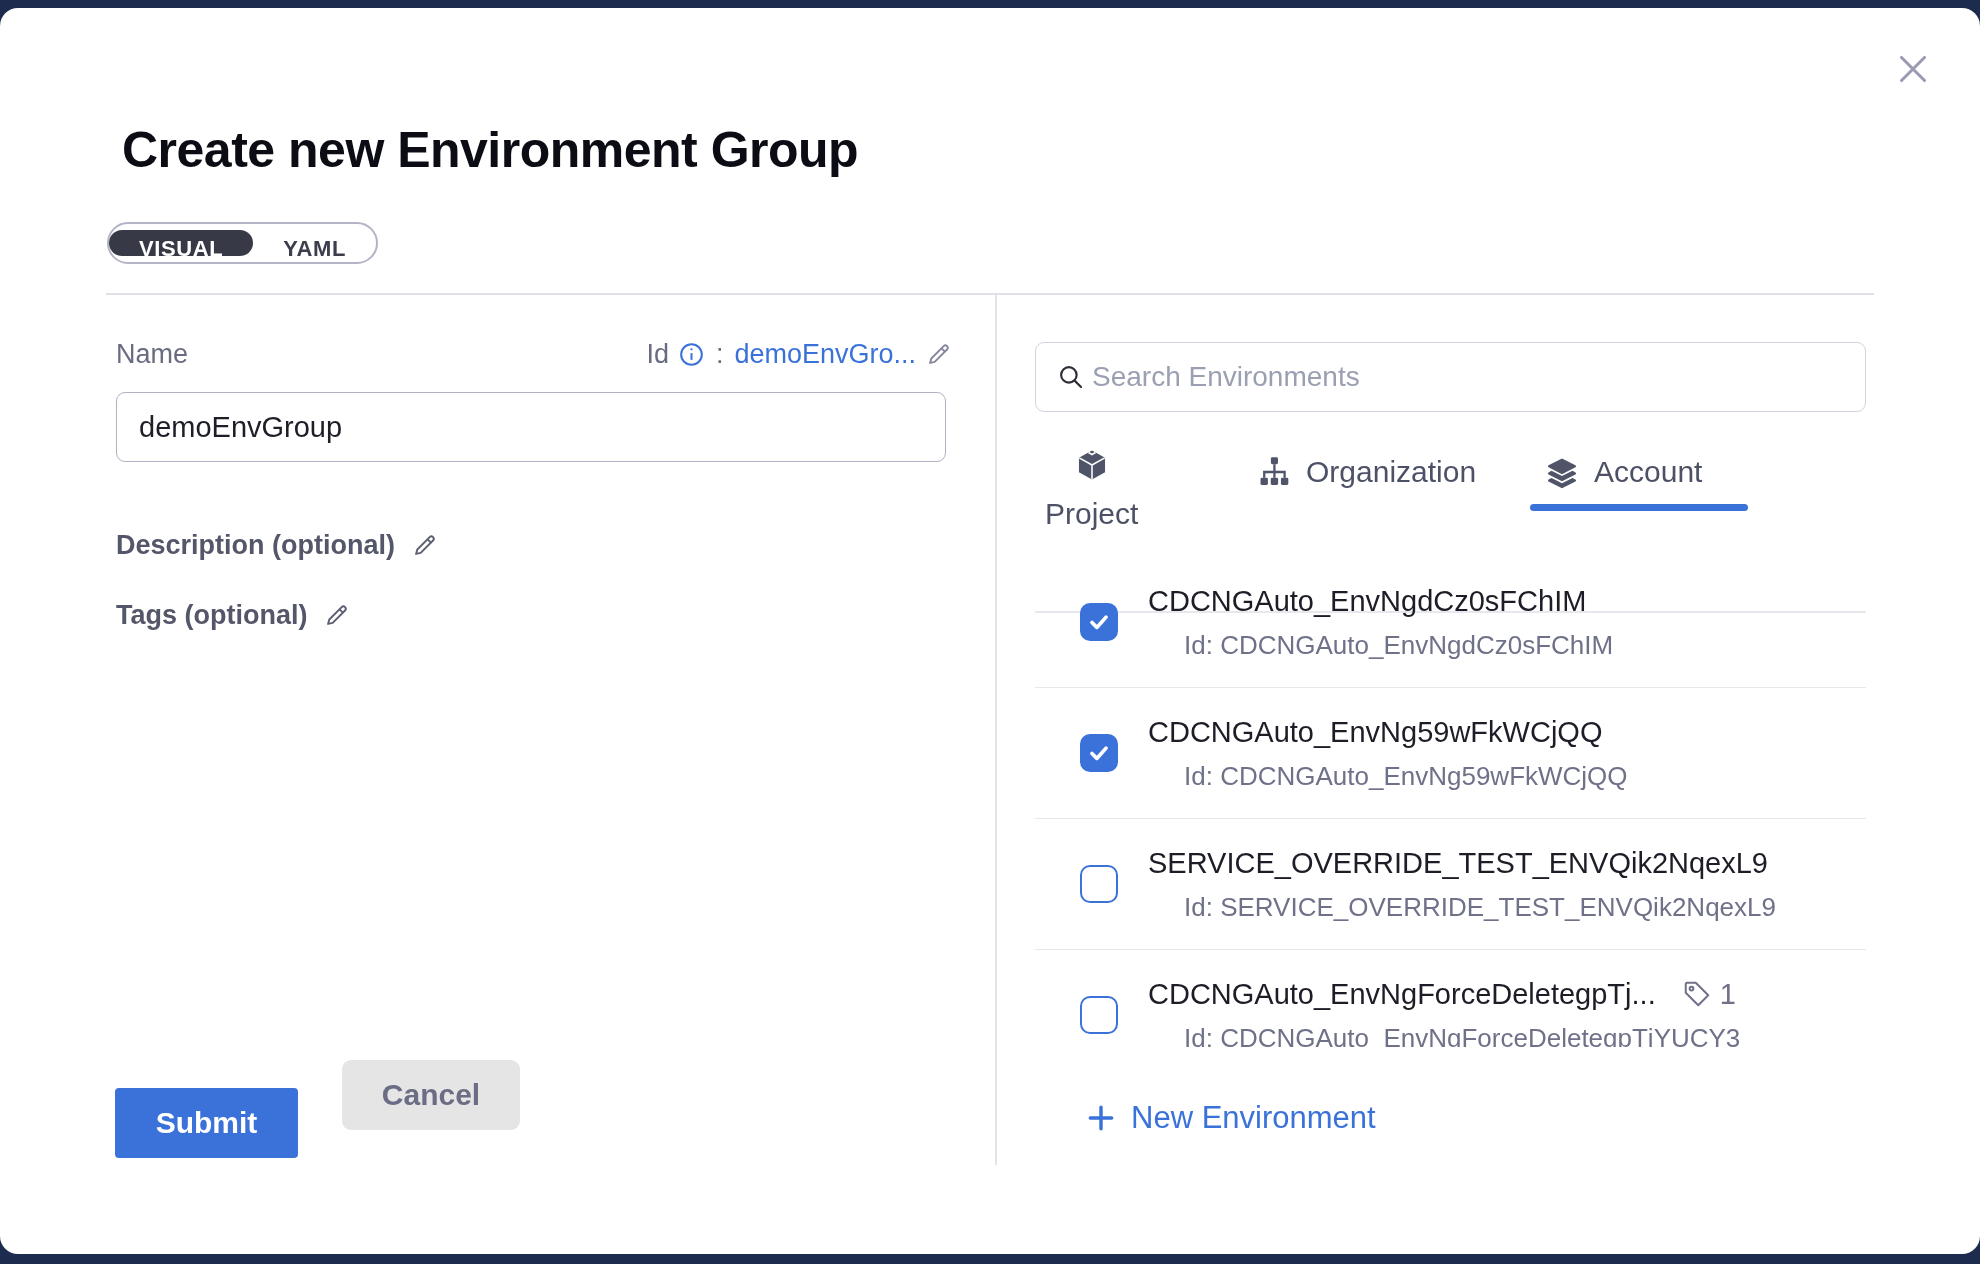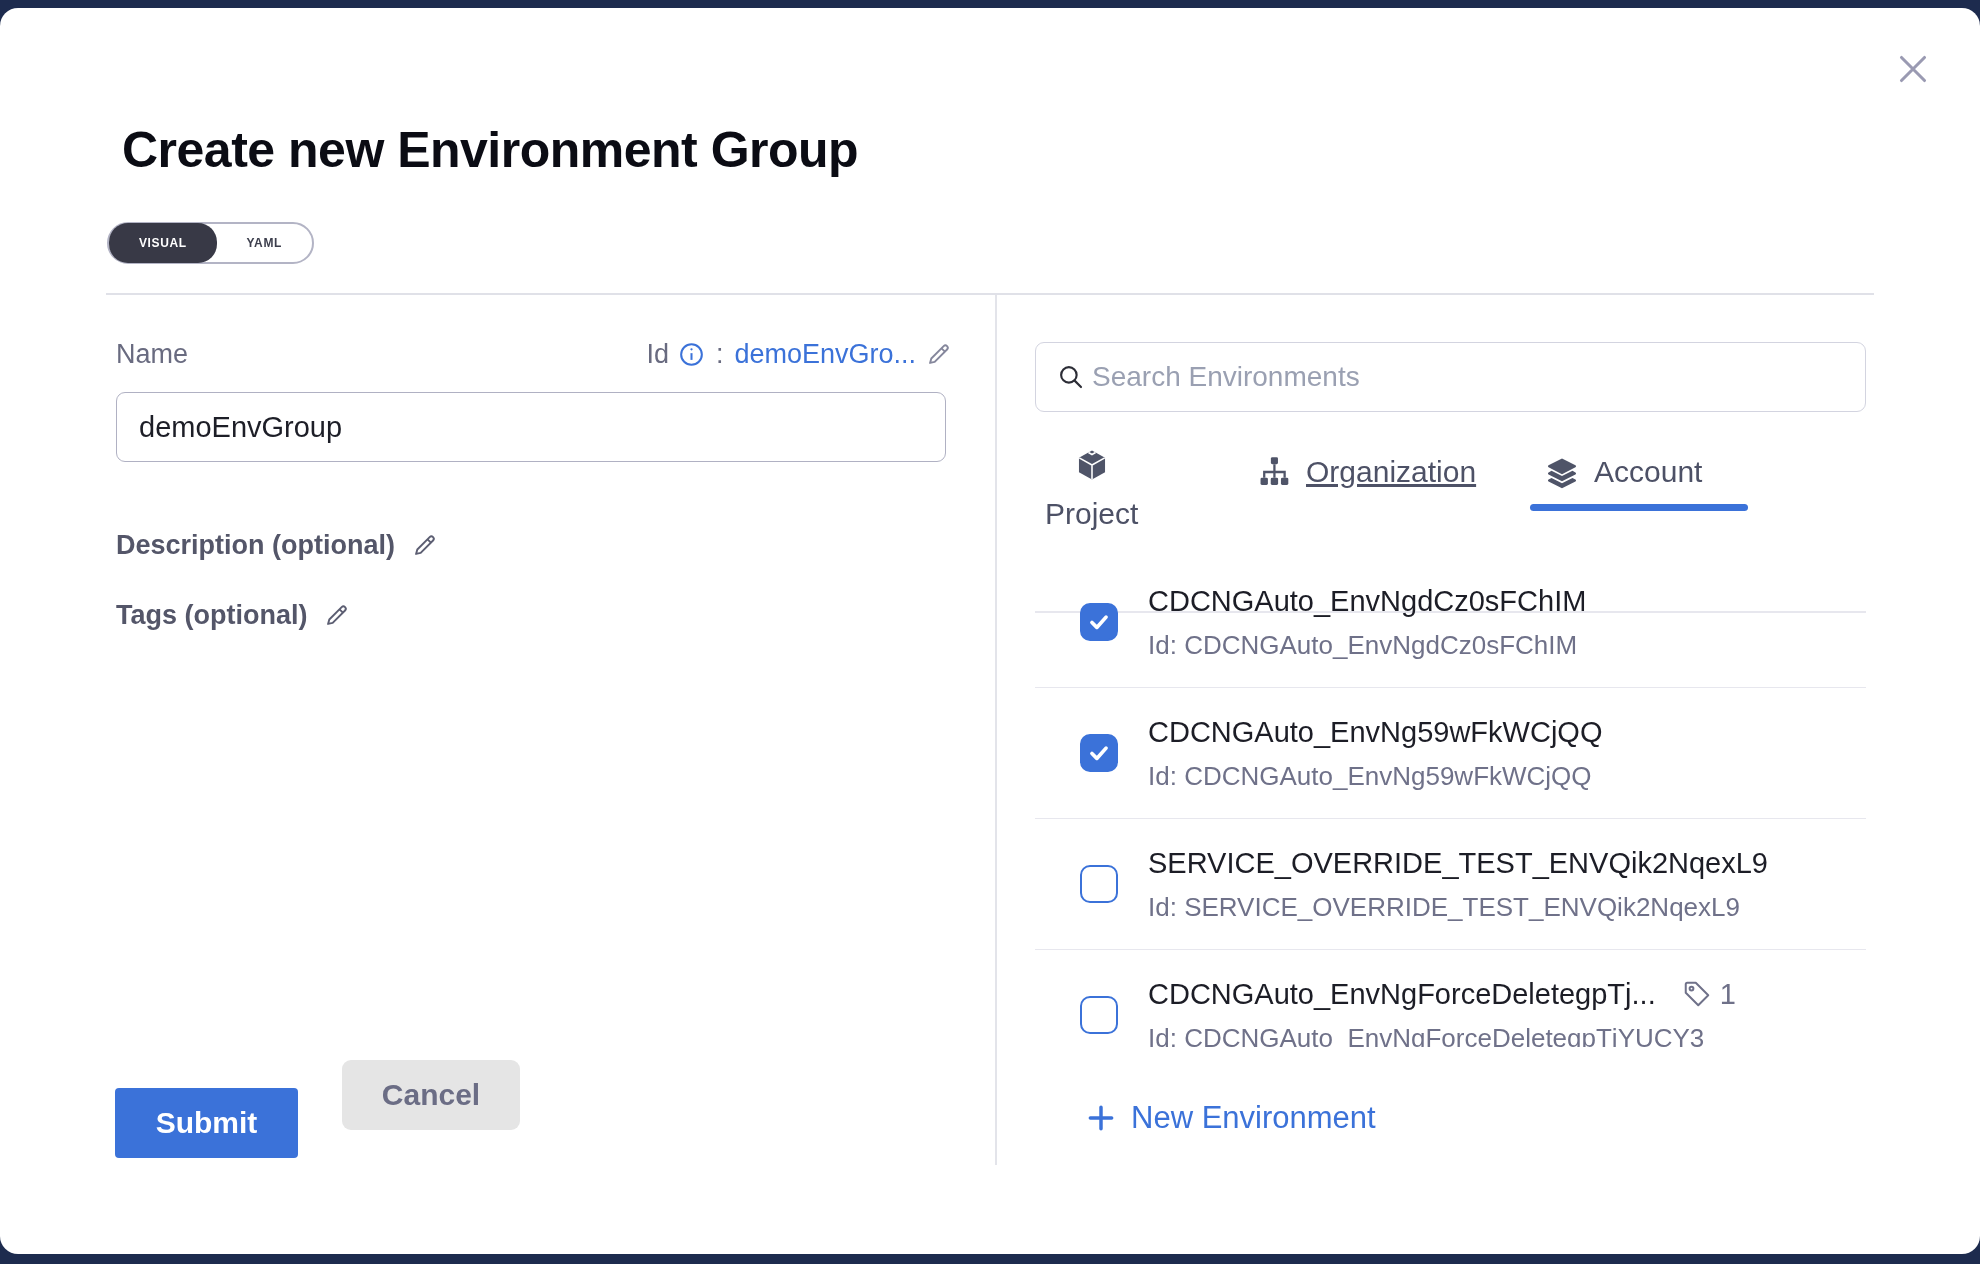--- a/index.html
+++ b/index.html
@@ -22,22 +22,22 @@
     position:absolute;left:106px;top:96px;margin:16px;
     font-size:50px;font-weight:700;color:#0b0c14;letter-spacing:-0.5px;line-height:60px;
   }
   
   .view-toggle{
     position:absolute;left:107px;top:214px;height:42px;
     display:inline-flex;align-items:center;
     border:2px solid #b3b4c5;border-radius:22px;background:#fff;box-sizing:border-box;
   }
   .toggle-seg{
-    height:40px;line-height:38px;padding:0 30px;border-radius:19px;
-    font-size:12px;font-weight:700;letter-spacing:0.6px;color:#3c3e4c;
+    height:26px;line-height:38px;padding:0 30px;border-radius:19px;
+    font-size:22px;font-weight:700;letter-spacing:0.6px;color:#3c3e4c;
     background:transparent;border:none;cursor:pointer;
     font-family:"Liberation Sans", sans-serif;
   }
   .toggle-seg.active{background:#383946;color:#ffffff;}
   
   .rule-top{position:absolute;left:106px;top:285px;width:1768px;height:2px;background:#e0e1e8;}
   .v-rule{position:absolute;left:995px;top:287px;width:2px;height:870px;background:#e3e4ea;}
   
   .name-label{position:absolute;left:116px;top:331px;font-size:27px;color:#696b80;}
   .id-row{
@@ -83,42 +83,42 @@
   }
   .search-input::placeholder{color:#9aa0b2;}
   .scope-tabs{position:absolute;left:0;top:100px;width:100%;height:72px;}
   .scope-tab{
     position:absolute;top:6px;display:flex;align-items:center;gap:15px;height:48px;
     background:none;border:none;cursor:pointer;padding:0;
     font-size:30px;color:#4d5166;font-family:"Liberation Sans", sans-serif;
   }
   .scope-tab .scope-icon{width:34px;height:34px;}
   .scope-tab.project{left:10px;flex-direction:column;}
-  .scope-tab.organization{left:222px;text-decoration:underline;}
+  .scope-tab.organization{left:222px;}
   .scope-tab.account{left:510px;}
   .tab-underline{position:absolute;left:495px;top:62px;width:218px;height:7px;border-radius:4px;background:#3b72d9;}
   .tabs-rule{position:absolute;left:0;top:169px;width:100%;height:1.5px;background:#e7e7ee;}
   .env-list{
     position:absolute;left:0;top:170px;width:100%;height:535px;
     overflow:hidden;box-sizing:border-box;padding-top:45px;
   }
   .env-row{display:flex;align-items:center;border-bottom:1.5px solid #e7e7ee;padding:26px 0;}
   .env-row.last{border-bottom:none;}
   .env-checkbox{
     width:38px;height:38px;flex:0 0 auto;margin:0 30px 0 45px;box-sizing:border-box;
     border:2.5px solid #3b72d9;border-radius:10px;background:#ffffff;cursor:pointer;
     display:flex;align-items:center;justify-content:center;padding:0;
   }
   .env-checkbox svg{width:26px;height:26px;display:none;}
   .env-checkbox[data-checked="true"]{background:#3b72d9;border-color:#3b72d9;}
   .env-checkbox[data-checked="true"] svg{display:block;}
   .env-texts{display:flex;flex-direction:column;gap:10px;}
   .env-name-row{display:flex;align-items:center;gap:26px;}
   .env-name{font-size:29px;color:#1c1d26;line-height:36px;}
-  .env-id{font-size:26px;color:#6f7189;line-height:32px;}
+  .env-id{font-size:26px;color:#6f7189;line-height:32px;margin-left:36px;}
   .tag-badge{display:flex;align-items:center;gap:8px;color:#6f7189;font-size:29px;}
   .icon-tag{width:30px;height:30px;}
   .new-env-btn{
     position:absolute;left:50px;top:758px;display:flex;align-items:center;gap:14px;
     background:none;border:none;cursor:pointer;padding:0;
     color:#3b72d9;font-size:31px;font-weight:400;font-family:"Liberation Sans", sans-serif;
   }
   .icon-plus{width:32px;height:32px;}
 </style>
 </head>

